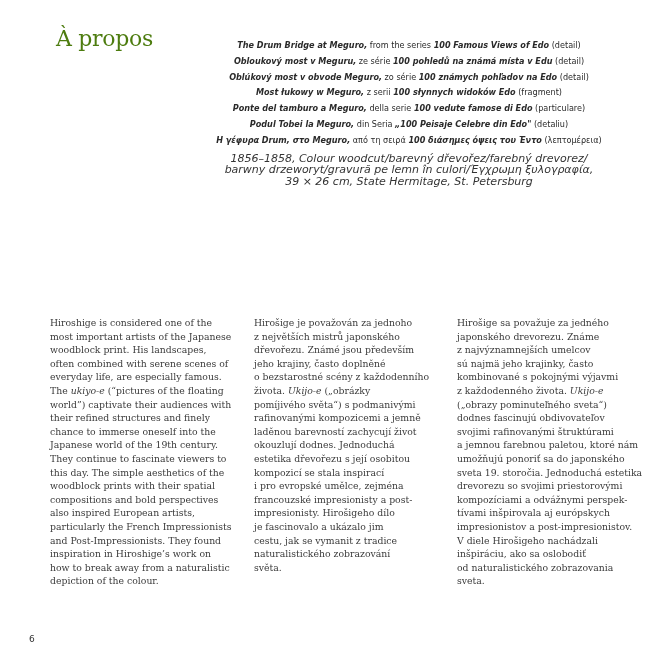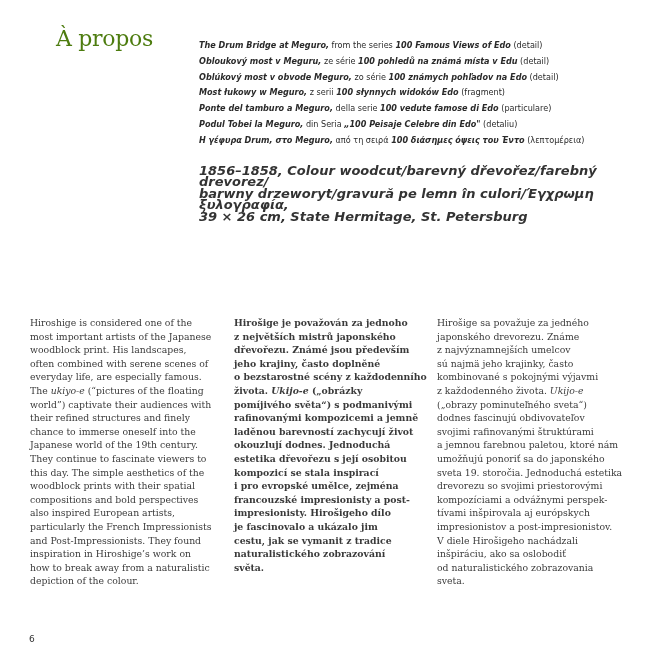--- a/index.html
+++ b/index.html
@@ -1,24 +1,24 @@
 <!DOCTYPE html>
 <html><head>
 <meta charset="utf-8">
 <style>
   html, body { margin: 0; padding: 0; background: #ffffff; }
   body { width: 663px; height: 650px; position: relative; overflow: hidden; color: #2b2b2b; }
   .title { position: absolute; left: 45px; top: 26px; font-family: "DejaVu Serif", serif; font-size: 22px; color: #4d7c0f; letter-spacing: -0.3px; margin-left: 11px; }
-  .credits { position: absolute; right: 44px; top: 38px; width: 420px; text-align: left; font-family: "DejaVu Sans", sans-serif; font-size: 8.1px; line-height: 15.8px; color: #2a2a2a; }
+  .credits { position: absolute; right: 44px; top: 38px; width: 420px; text-align: center; font-family: "DejaVu Sans", sans-serif; font-size: 8.1px; line-height: 15.8px; color: #2a2a2a; }
   .credits .line { white-space: nowrap; }
   .credits b { font-style: italic; font-weight: bold; }
-  .credits .meta { margin-top: 16px; font-style: italic; font-size: 13px; line-height: 11.5px; color: #333; font-weight: bold; }
-  .col { position: absolute; top: 316px; font-family: "DejaVu Serif", serif; font-size: 9.3px; line-height: 13.6px; color: #3a3a3a; }
+  .credits .meta { margin-top: 4px; font-style: italic; font-size: 11px; line-height: 11.5px; color: #333; }
+  .col { position: absolute; top: 316px; font-family: "DejaVu Serif", serif; font-size: 9.3px; line-height: 13.6px; color: #3a3a3a; margin-left: 20px; }
   .col1 { left: 30px; width: 190px; }
-  .col2 { left: 234px; width: 180px; font-weight: bold; }
+  .col2 { left: 234px; width: 180px; }
   .col3 { left: 437px; width: 190px; }
   .col .l { white-space: nowrap; }
   .page-num { position: absolute; left: 29px; top: 634px; font-family: "DejaVu Sans", sans-serif; font-size: 9px; color: #333; }
 </style>
 </head>
 <body>
 
 <div class="title">À propos</div>
 
 <div class="credits">

